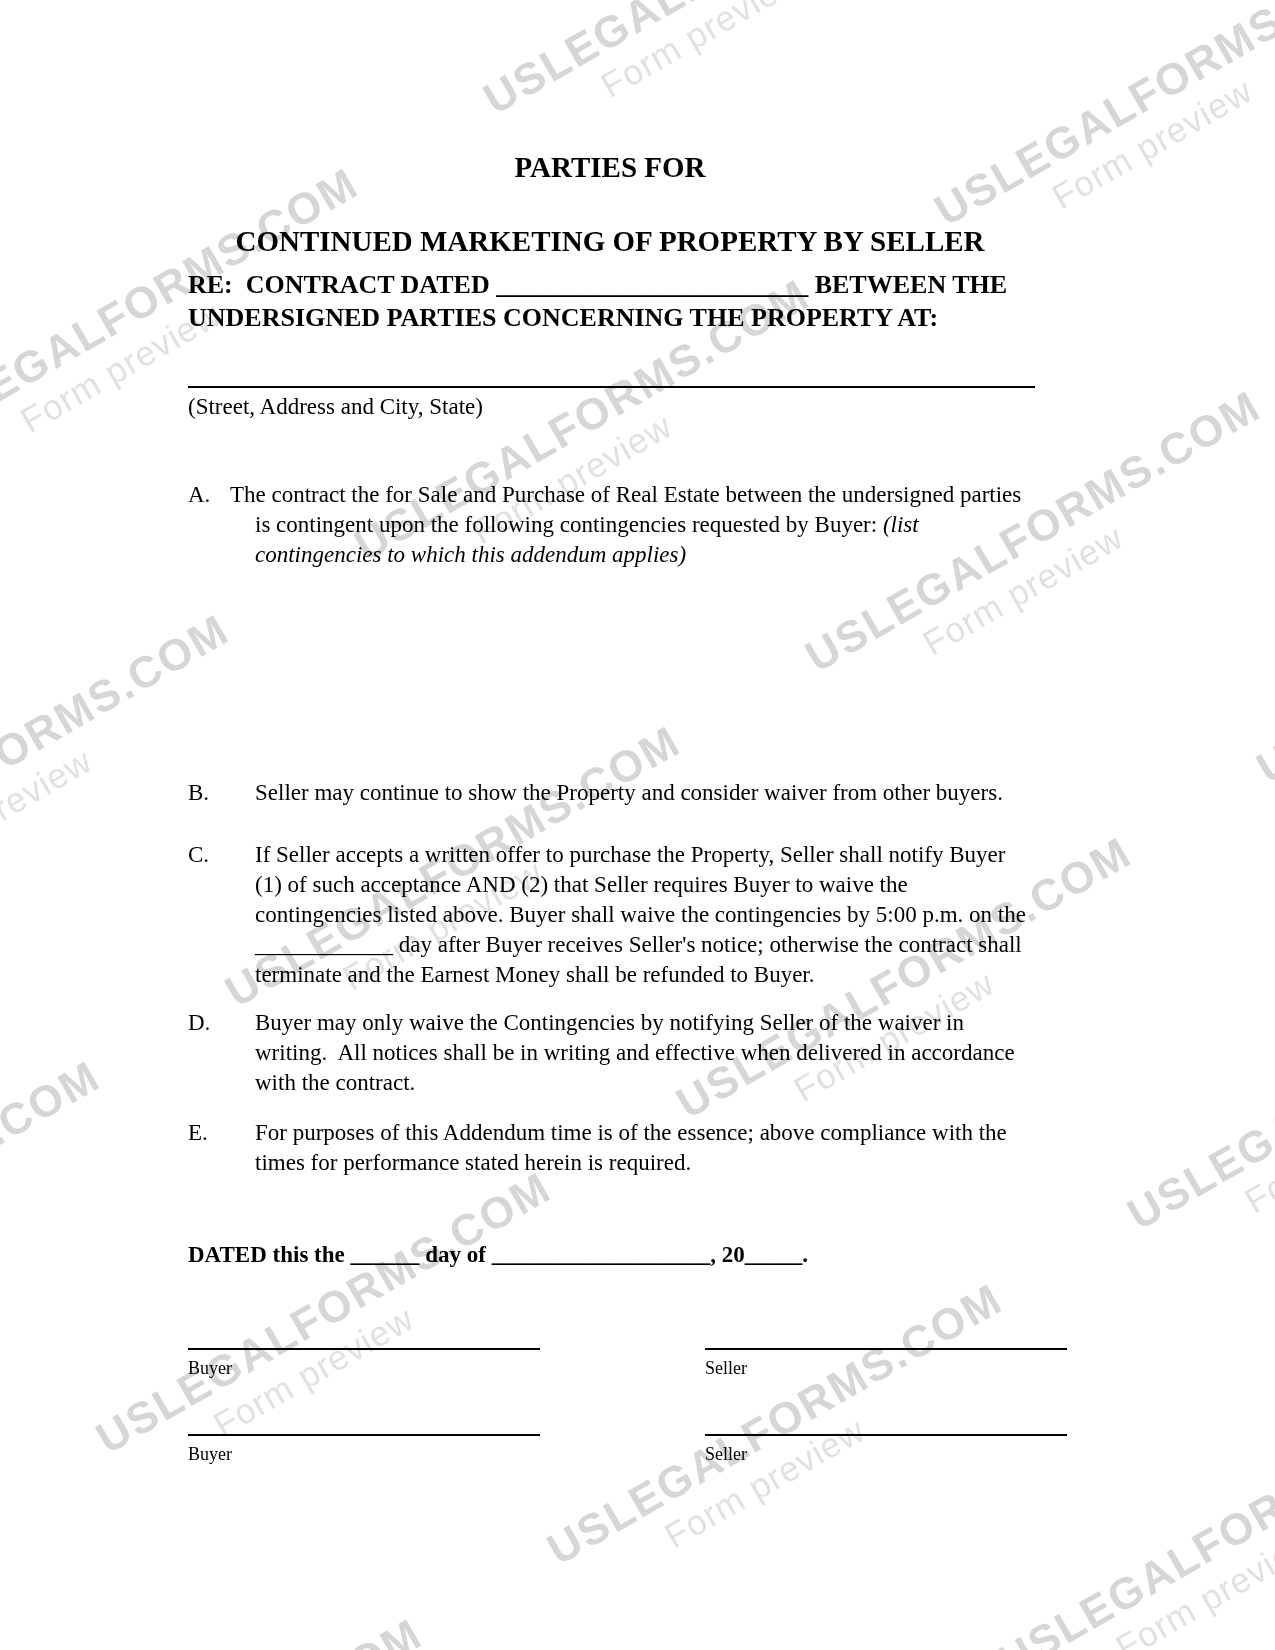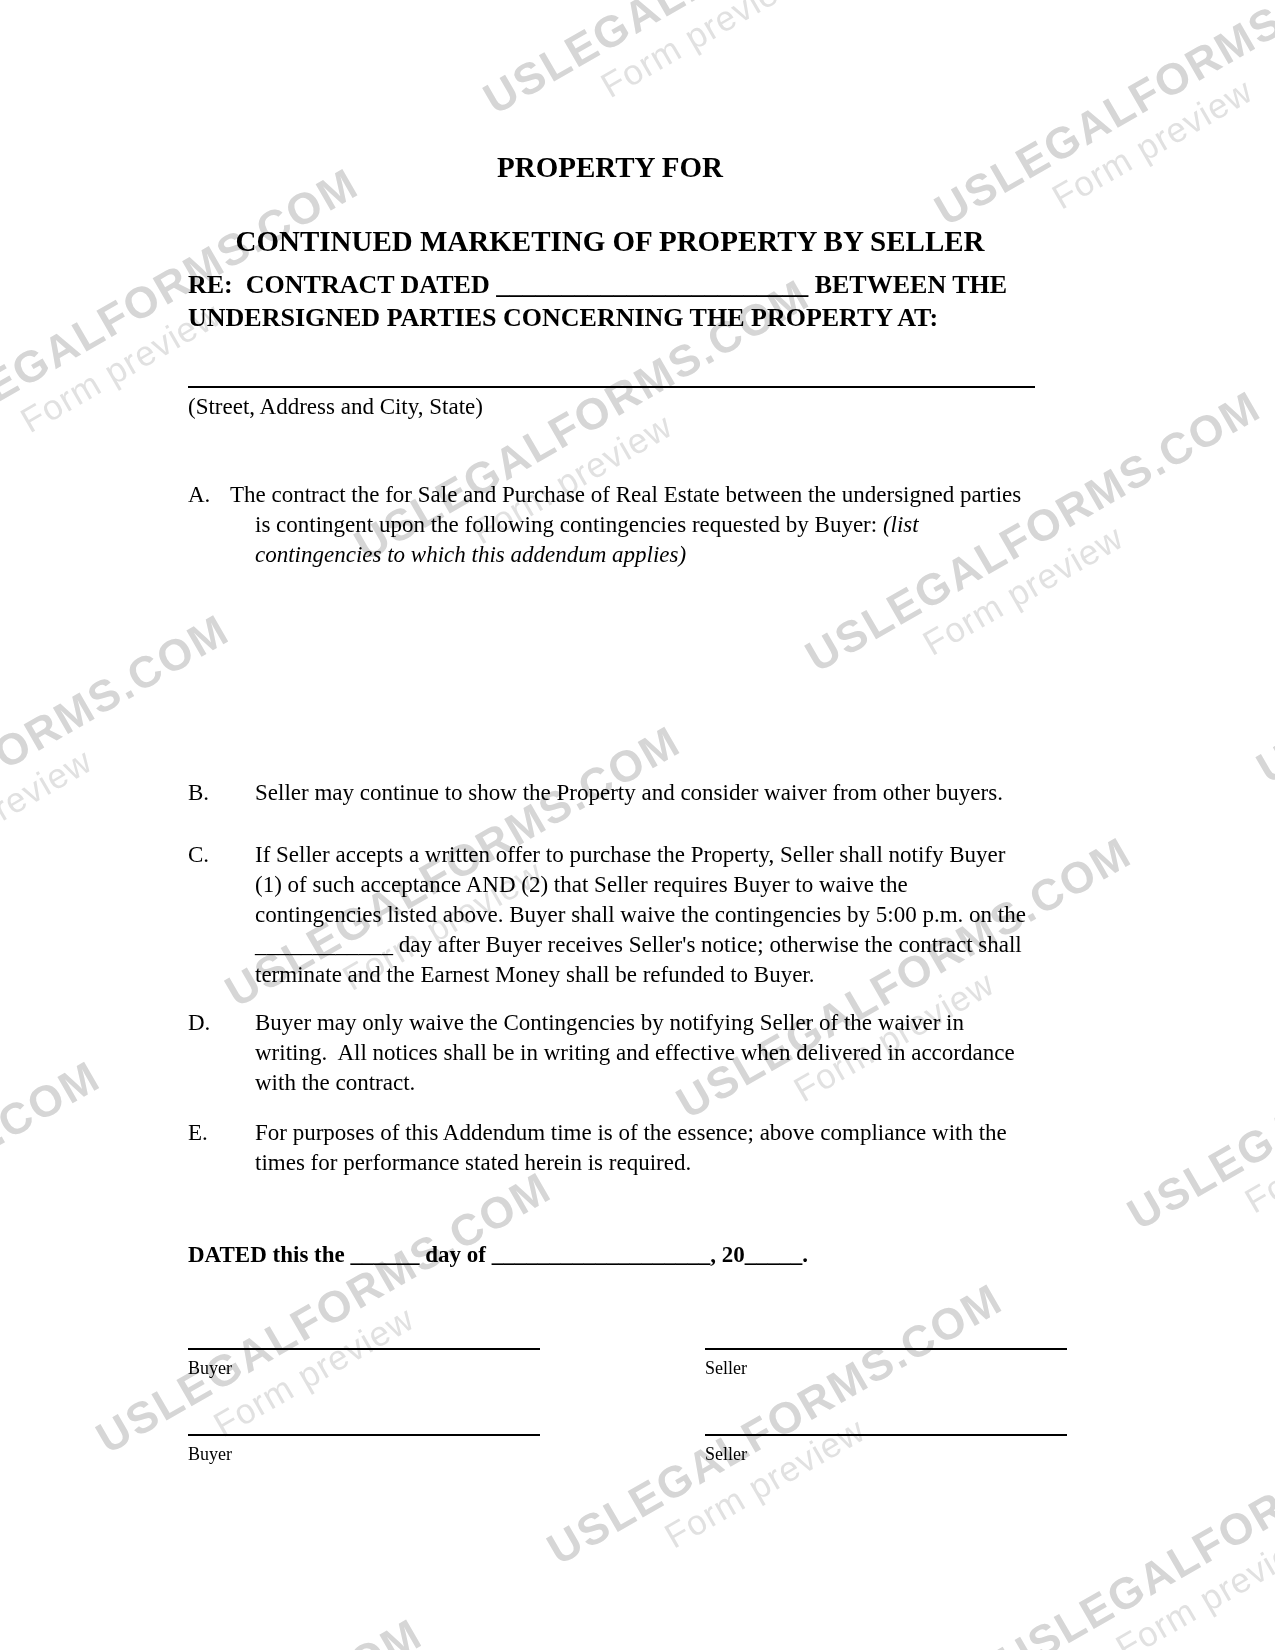--- a/index.html
+++ b/index.html
@@ -169,21 +169,21 @@
         <div class="wm-preview">Form preview</div>
       </div>
       <div class="wm-tile" style="left: 370px; top: 2662px;">
         <div class="wm-brand">USLEGALFORMS.COM</div>
         <div class="wm-preview">Form preview</div>
       </div>
     </div>
 
   <div class="doc">
 
-    <div id="title1" class="abs title">PROPERTY FOR</div>
+    <div id="title1" class="abs title">PARTIES FOR</div>
     <div id="title2" class="abs title">CONTINUED MARKETING OF PROPERTY BY SELLER</div>
 
     <div id="re1" class="abs re-line pre">RE:  CONTRACT DATED ________________________ BETWEEN THE</div>
     <div id="re2" class="abs re-line pre">UNDERSIGNED PARTIES CONCERNING THE PROPERTY AT:</div>
 
     <div id="address-rule" class="abs"></div>
     <div id="address-caption" class="abs">(Street, Address and City, State)</div>
 
     <div id="clause-A" class="abs clause">
       <span class="marker">A.</span>

